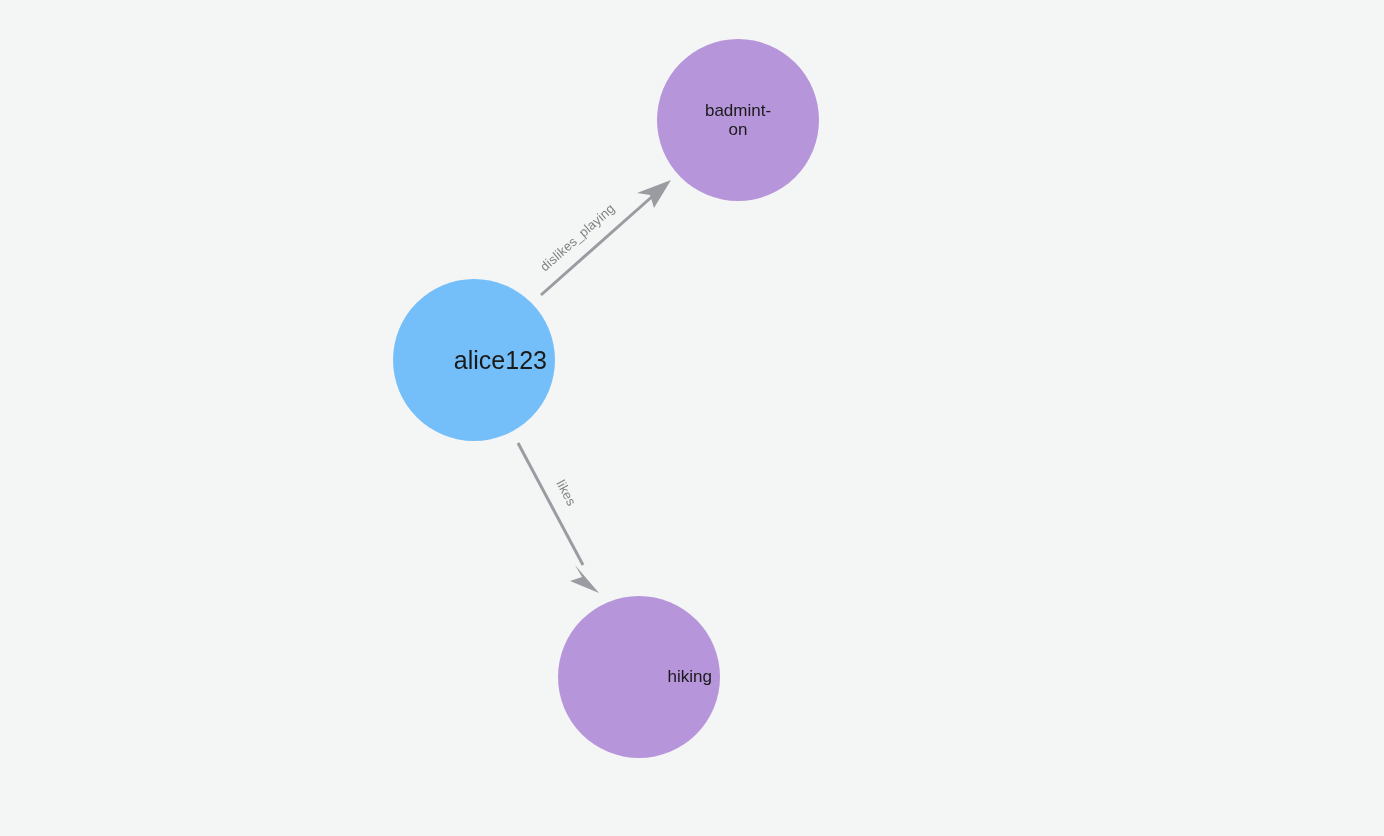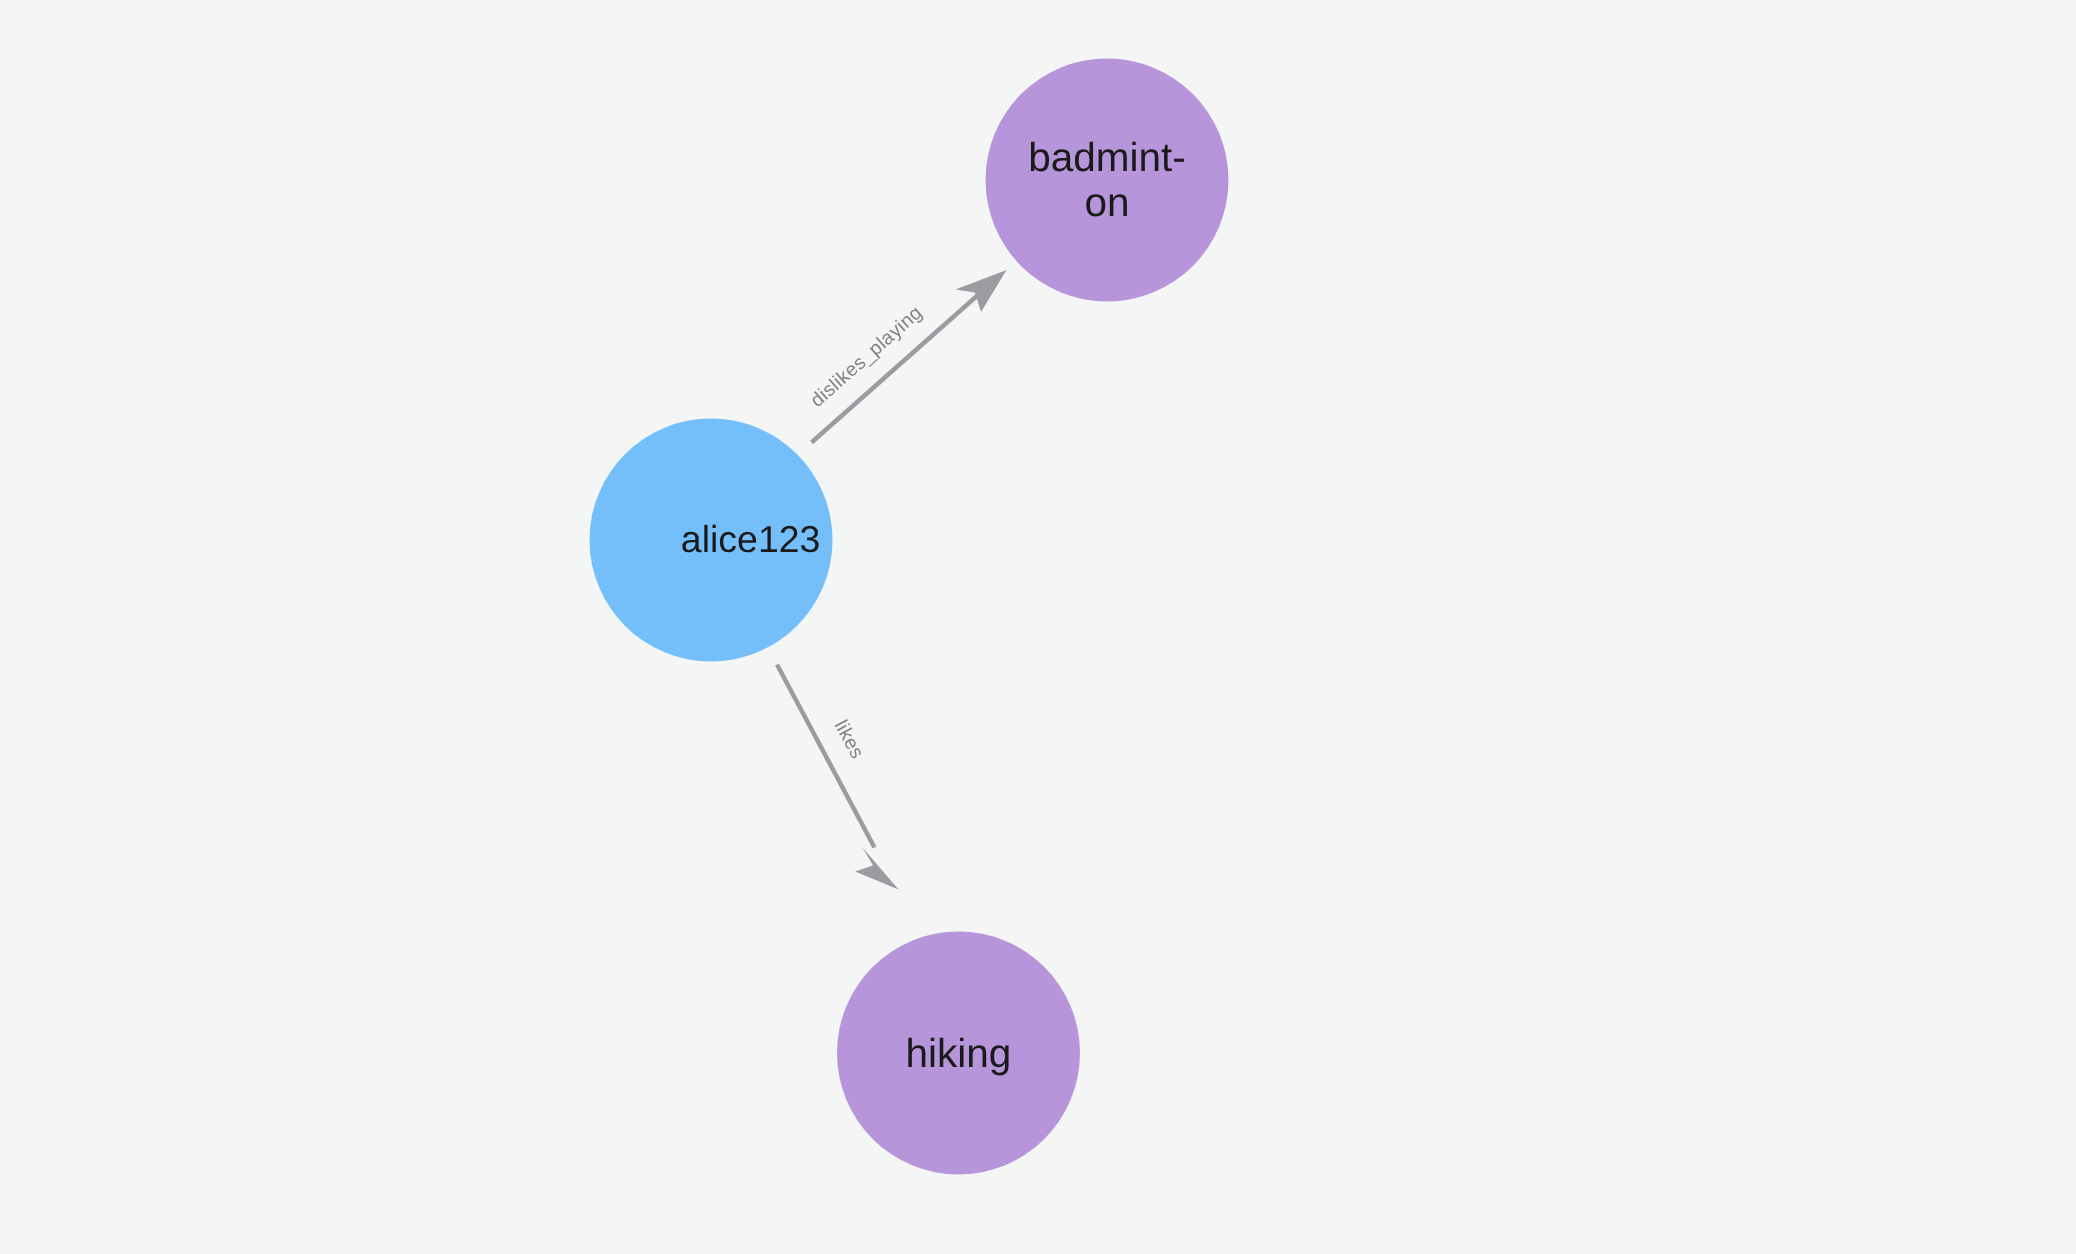--- a/index.html
+++ b/index.html
@@ -70,21 +70,21 @@
     hyphens: auto;
   }
 
   .node-person {
     background: #74bffa;
     font-size: 25px;
   }
 
   .node-interest {
     background: #b795db;
-    font-size: 27px;
+    font-size: 17px;
   }
 
   .node-badminton .node-label {
     padding: 0 18px;
   }
 </style>
 </head>
 <body>
 
 <div id="graph-canvas">
@@ -108,17 +108,17 @@
     <span class="node-label">
         <span style="display: block;">badmint-</span>
         <span style="display: block;">on</span>
       </span>
   </div>
 
   <div class="node node-person" style="left:393px; top:279px; width:162px; height:162px;justify-content:flex-end;">
     <span class="node-label">alice123</span>
   </div>
 
-  <div class="node node-interest" style="left:558px; top:621px; width:162px; height:162px;">
+  <div class="node node-interest" style="left:558px; top:596px; width:162px; height:162px;justify-content:flex-end;">
     <span class="node-label">hiking</span>
   </div>
 
 </div>
 
 </body></html>

